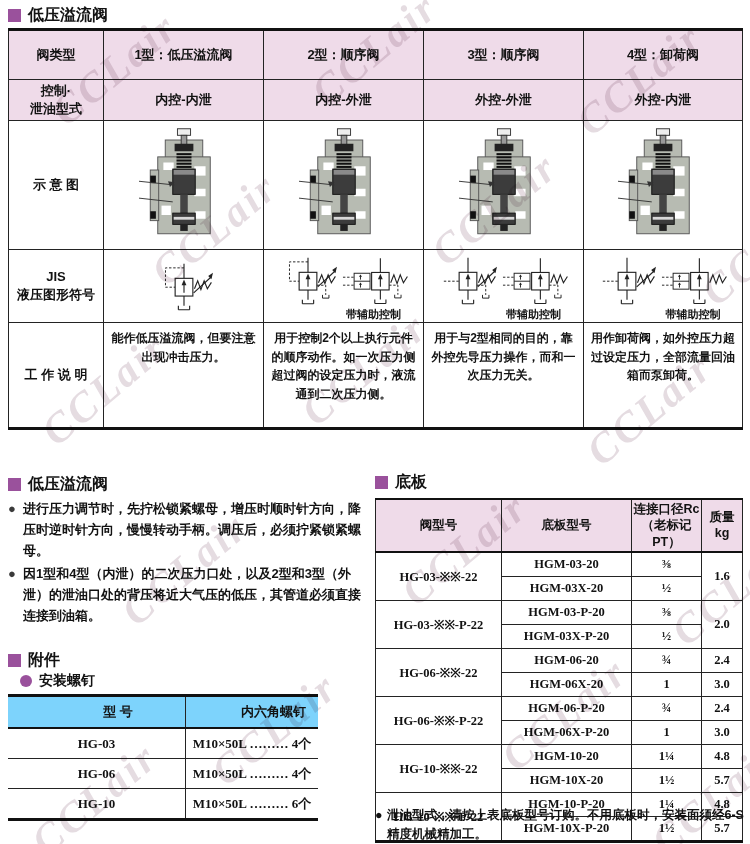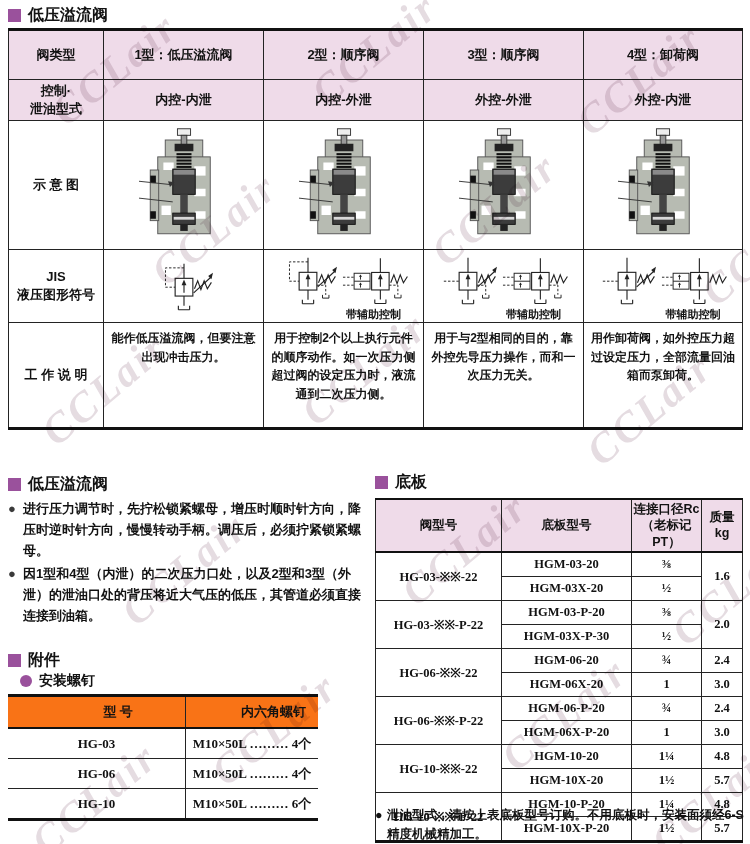--- a/index.html
+++ b/index.html
@@ -40,22 +40,22 @@
   
   .note-block{position:absolute;font-size:13px;font-weight:600;line-height:1.62;}
   .note-item{position:relative;padding-left:15px;margin-bottom:2px;}
   .note-item .bull{position:absolute;left:0;top:0;color:#3a3a3a;}
 
   
   #acc-table{position:absolute;left:8px;top:694px;width:310px;border-top:3px solid #111;border-bottom:3px solid #111;}
   #acc-table td{font-size:13px;font-weight:700;text-align:center;height:27px;
                 font-family:"Liberation Serif",serif;}
   #acc-table tr td:first-child{border-right:1.2px solid #232323;width:132px;}
-  #acc-table .hd td{background:#f97316;border-bottom:2.5px solid #111;height:28px;
-                    font-family:Liberation Serif, serif;padding-left:44px;}
+  #acc-table .hd td{background:#7dd3fc;border-bottom:2.5px solid #111;height:28px;
+                    font-family:Liberation Sans, sans-serif;padding-left:44px;}
   #acc-table .dr td{border-bottom:1px solid #232323;}
   #acc-table tr:last-child td{border-bottom:none;}
 
   
   #bp-table{position:absolute;left:375px;top:498px;width:367px;
             border-top:2px solid #111;border-bottom:3px solid #111;}
   #bp-table td{border:1px solid #232323;text-align:center;vertical-align:middle;
                font-family:"Liberation Serif",serif;font-weight:700;font-size:12.5px;}
   #bp-table .hd td{background:#efdbe9;border-bottom:2.5px solid #111;height:44px;
                    font-family:"Liberation Sans",sans-serif;font-size:12.5px;white-space:pre-line;line-height:1.3;}
@@ -543,21 +543,21 @@
         <td>HGM-03X-20</td>
         <td>½</td>
       </tr>
       <tr class="dr">
         <td rowspan="2">HG-03-※※-P-22</td>
         <td>HGM-03-P-20</td>
         <td>⅜</td>
         <td rowspan="2">2.0</td>
       </tr>
       <tr class="dr">
-        <td>HGM-03X-P-30</td>
+        <td>HGM-03X-P-20</td>
         <td>½</td>
       </tr>
       <tr class="dr">
         <td rowspan="2">HG-06-※※-22</td>
         <td>HGM-06-20</td>
         <td>¾</td>
         <td>2.4</td>
       </tr>
       <tr class="dr">
         <td>HGM-06X-20</td>

